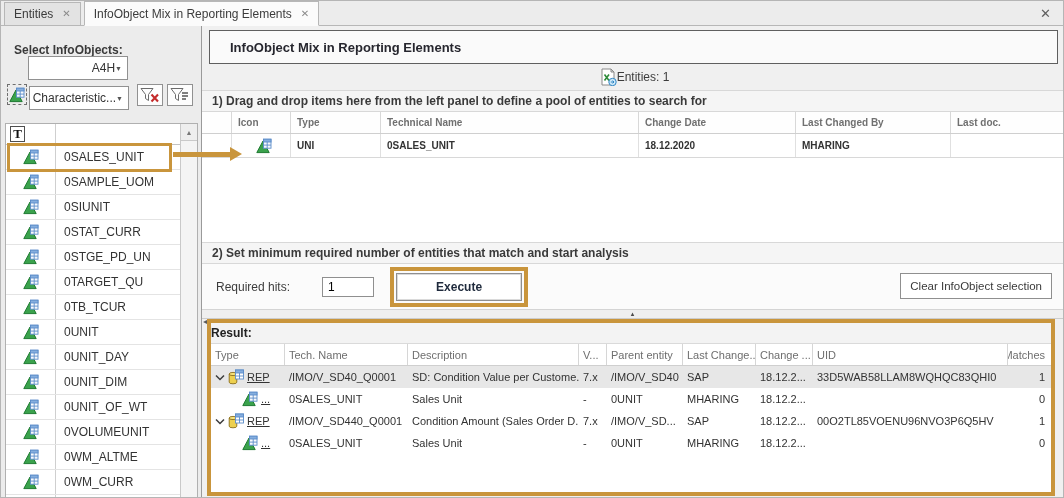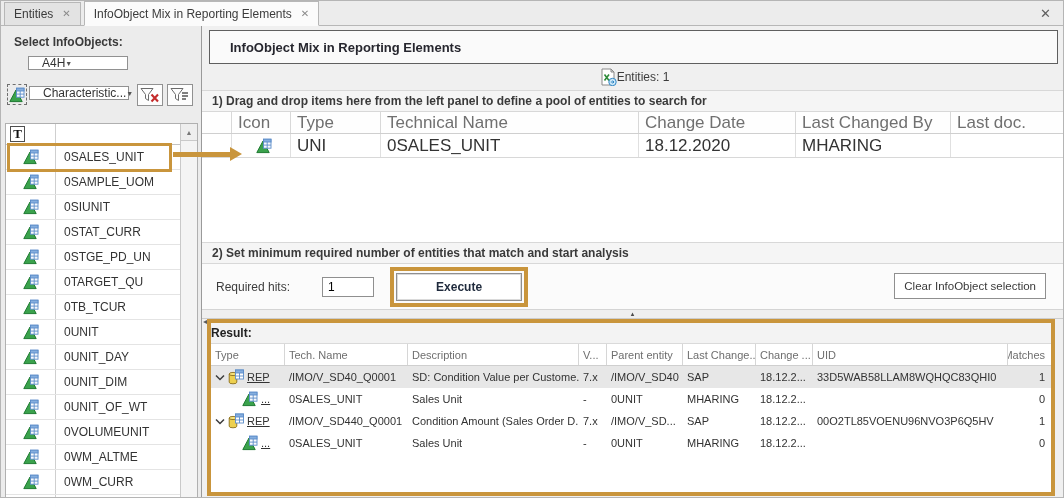--- a/index.html
+++ b/index.html
@@ -17,23 +17,23 @@
          color:#3c3c3c; cursor:default; }
   .tab.active { background:#fbfbfb; height:25px; margin-bottom:-1px; border-bottom:1px solid #fbfbfb; }
   .tab-close { color:#8a8a8a; font-size:10px; line-height:10px; }
   .win-close { position:absolute; right:12px; top:5px; color:#5f5f5f; font-size:13px; }
 
   .body { display:flex; height:472px; }
 
   
   .left { width:201px; background:#ececec; border-right:1px solid #9a9a9a;
           position:relative; flex:none; }
-  .left-title { font-weight:bold; color:#3a3a3a; position:absolute; left:13px; top:9px; }
-  .combo { background:#fff; border:1px solid #919191; height:14px; display:flex;
-           align-items:center; justify-content:flex-start; padding:0 13px; }
+  .left-title { font-weight:bold; color:#3a3a3a; position:absolute; left:13px; top:17px; }
+  .combo { background:#fff; border:1px solid #919191; height:24px; display:flex;
+           align-items:center; justify-content:flex-end; padding:0 5px; }
   .combo .arr { color:#555; font-size:7px; }
   .combo-a4h { position:absolute; left:27px; top:30px; width:100px; }
   .char-chip { position:absolute; left:6px; top:58px; width:20px; height:21px;
                border:1px dashed #6f6f6f; display:flex; align-items:center; justify-content:center; }
   .combo-type { position:absolute; left:28px; top:60px; width:100px; }
   .tool-btn { position:absolute; top:58px; width:26px; height:22px; background:#fdfdfd;
               border:1px solid #919191; display:flex; align-items:center; justify-content:center; }
   .btn-ffx { left:136px; } .btn-fmenu { left:166px; }
 
   .list { position:absolute; left:4px; right:3px; top:97px; bottom:0; background:#fff;
@@ -65,41 +65,41 @@
   .main-titlebox { margin:4px 5px 0 7px; height:34px; background:#fafafa; border:1px solid #5f5f5f;
                    display:flex; align-items:center; padding-left:20px;
                    font-weight:bold; font-size:13px; color:#26262e; flex:none; }
   .main-toolbar { height:26px; display:flex; align-items:center; justify-content:center;
                   padding:0 8px 0 11px; flex:none; }
   .entities-label { color:#3c3c3c; }
   .sec-header { height:22px; line-height:20px; background:#f5f5f5; border-top:1px solid #d8d8d8;
                 border-bottom:1px solid #d8d8d8; font-weight:bold; color:#3a3a3a;
                 padding-left:10px; flex:none; }
 
-  .t1 { background:#fff; flex:none; font-size:17px; }
+  .t1 { background:#fff; flex:none; font-size:10px;font-weight:bold; }
   .t1-grid { display:grid; grid-template-columns:30px 59px 90px 258px 157px 155px 1fr; }
   .c { display:flex; align-items:center; padding-left:6px; white-space:nowrap; overflow:hidden; }
   .t1-head { height:22px; border-bottom:1px solid #cfcfcf; background:#fefefe; }
   .t1-head .c { color:#707070; border-right:1px solid #d8d8d8; }
   .t1-head .c:last-child { border-right:none; }
   .t1-row { height:24px; border-bottom:1px solid #d8d8d8; }
   .t1-row .c { border-right:1px solid #e0e0e0; }
   .t1-row .c:last-child { border-right:none; }
   .t1-filler { height:84px; background:#fff; }
 
   .controls { height:45px; background:#fbfbfb; display:flex; align-items:center;
               padding-left:14px; position:relative; flex:none; }
   .hits-label { color:#3c3c3c; }
   .hits-input { width:52px; height:20px; border:1px solid #8f8f8f; padding-left:5px;
                 font-family:"Liberation Sans", sans-serif; font-size:12px; margin-left:32px; }
   .exec-wrap { border:4px solid #C9953C; padding:2px; margin-left:16px; background:#fbfbfb; }
   .exec-btn { width:126px; height:28px; background:#fff; border:1px solid #8f8f8f;
               box-shadow: inset 0 0 0 1px #dadada; font-weight:bold; color:#1f2a3c;
               font-family:"Liberation Sans", sans-serif; font-size:12px; }
-  .clear-btn { position:absolute; right:17px; top:9px; height:26px; padding:0 9px;
+  .clear-btn { position:absolute; right:11px; top:9px; height:26px; padding:0 9px;
                background:#fff; border:1px solid #8f8f8f; color:#3a3a3a;
                font-family:"Liberation Sans", sans-serif; font-size:11.5px; }
 
   .splitter { height:10px; background:#efefef; border-top:1px solid #d4d4d4;
               border-bottom:1px solid #cccccc; display:flex; align-items:center;
               justify-content:center; color:#4d4d4d; font-size:7px; flex:none; }
   .collapse-left { position:absolute; left:1px; top:291px; color:#5a5a5a; font-size:8px; z-index:5; }
 
   .result-wrap { flex:1; margin:0 8px 2px 5px; border:4px solid #C9953C; background:#fff;
                  display:flex; flex-direction:column; overflow:hidden; }

